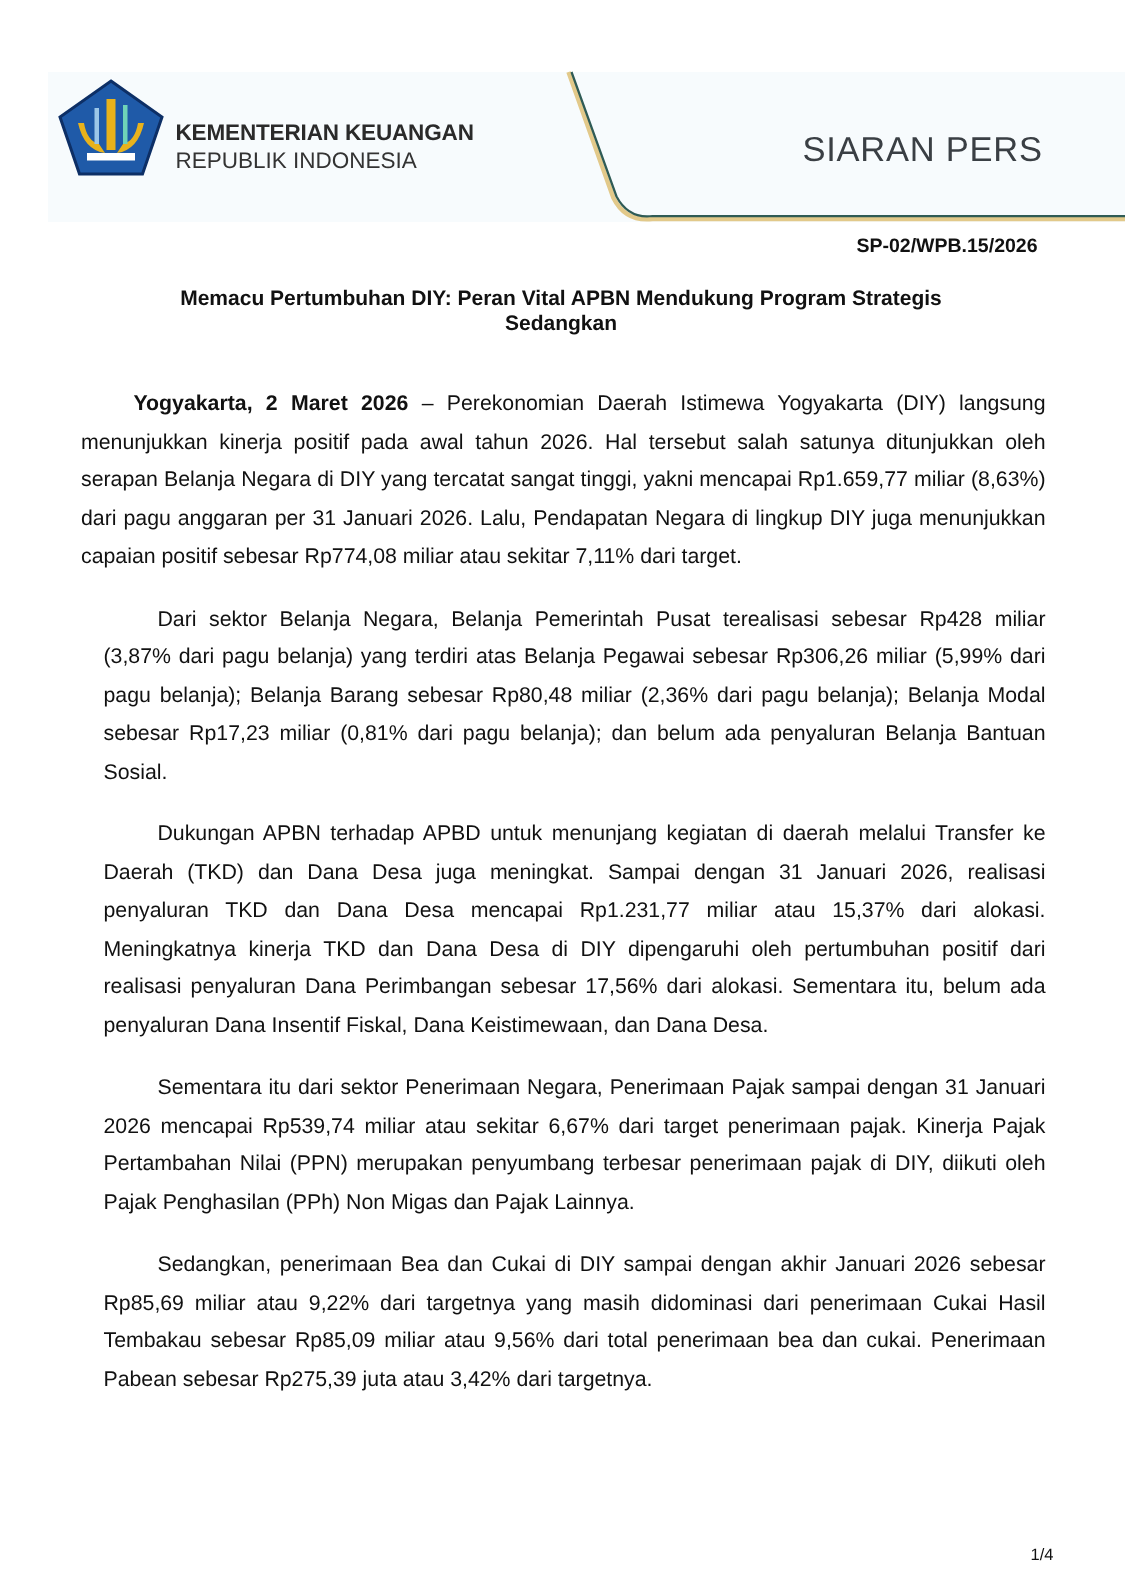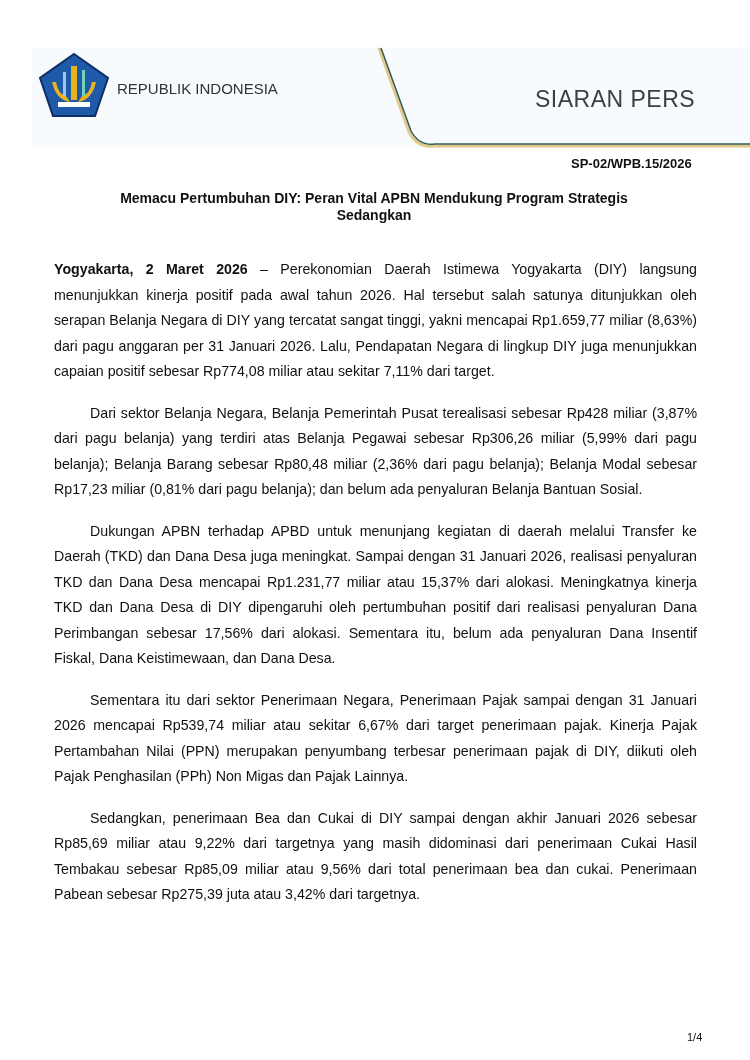--- a/index.html
+++ b/index.html
@@ -10,40 +10,41 @@
   .org { position: absolute; left: 117px; top: 79px; }
   .org-name { font-size: 15px; font-weight: bold; color: #2a2a2a; letter-spacing: -0.1px; line-height: 19px; }
   .org-sub { font-size: 15px; color: #333; line-height: 20px; }
   .curve { position: absolute; left: 375px; top: 40px; width: 375px; height: 110px; }
   .siaran { position: absolute; left: 535px; top: 86px; font-size: 23px; color: #3a3f44; letter-spacing: 0.5px; }
   .docnum { position: absolute; left: 571px; top: 156px; font-size: 13px; font-weight: bold; }
   .title { position: absolute; left: 90px; top: 190px; width: 568px; text-align: center;
            font-size: 14px; font-weight: bold; line-height: 17px; }
   .body { position: absolute; left: 54px; top: 257px; width: 643px; font-size: 14.2px; line-height: 25.5px; text-align: justify; }
   .body p { margin: 0 0 16px 0; }
-  .body p.indent { text-indent: 36px; }
-  .lead { font-weight: bold; }
+  .body p.indent { text-indent: 36px; margin-left: 15px; }
+  .lead { font-weight: bold; margin-left: 35px; }
   .pagenum { position: absolute; left: 687px; top: 1013px; font-size: 11px; margin-top: 18px; }
 </style>
 </head>
 <body>
 
 <div class="header-bg"></div>
 
 <svg class="logo" viewBox="0 0 72 66">
   <polygon points="36,2 70,26 57,64 15,64 2,26" fill="#1f5aa8" stroke="#0d2f66" stroke-width="2"></polygon>
   <path d="M14,30 Q18,48 32,50 L28,44 Q20,42 18,30 Z" fill="#e8b21c"></path>
   <path d="M58,30 Q54,48 40,50 L44,44 Q52,42 54,30 Z" fill="#e8b21c"></path>
   <rect x="33" y="14" width="6" height="34" fill="#e8b21c"></rect>
   <rect x="25" y="20" width="3" height="24" fill="#9cc7e8"></rect>
   <rect x="44" y="18" width="3" height="26" fill="#6fd3b8"></rect>
   <rect x="20" y="50" width="32" height="5" fill="#ffffff"></rect>
 </svg>
 
 <div class="org">
+  <div class="org-name">KEMENTERIAN KEUANGAN</div>
   <div class="org-sub">REPUBLIK INDONESIA</div>
 </div>
 
 <svg class="curve" viewBox="0 0 375 110">
   <path d="M4,8 L34,92 Q42,108 60,106 L375,106" fill="none" stroke="#e2c98a" stroke-width="3"></path>
   <path d="M6,8 L36,91 Q44,106 60,104 L375,104" fill="none" stroke="#2f5b55" stroke-width="1.5"></path>
 </svg>
 
 <div class="siaran">SIARAN PERS</div>
 

